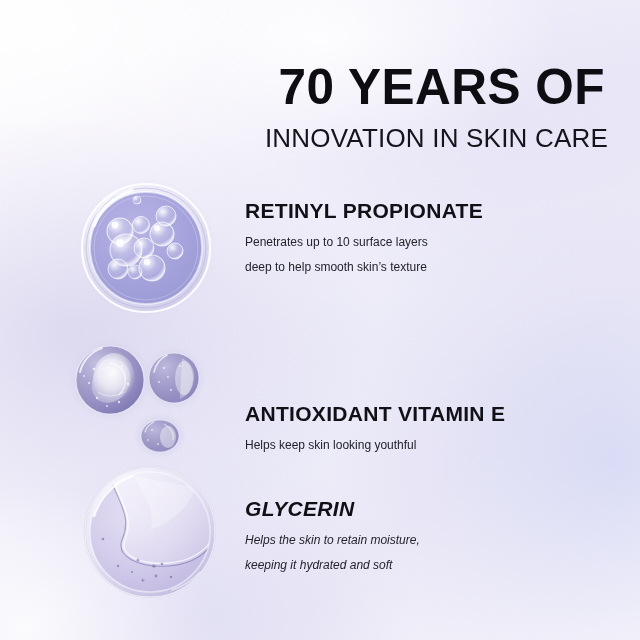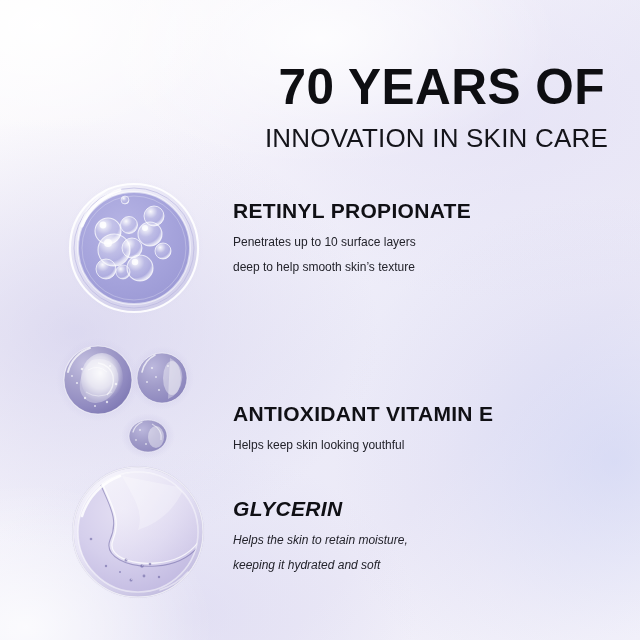--- a/index.html
+++ b/index.html
@@ -64,21 +64,21 @@
     font-size: 26px;
     line-height: 44px;
     letter-spacing: 0.2px;
     color: #14141a;
     margin-top: 2px;
   }
 
   
   .benefit {
     position: absolute;
-    left: 0;
+    left: 12px;
     width: 616px;
   }
   .benefit-visual {
     position: absolute;
     left: 0;
     top: 0;
   }
   .benefit-text {
     position: absolute;
     left: 233px;

